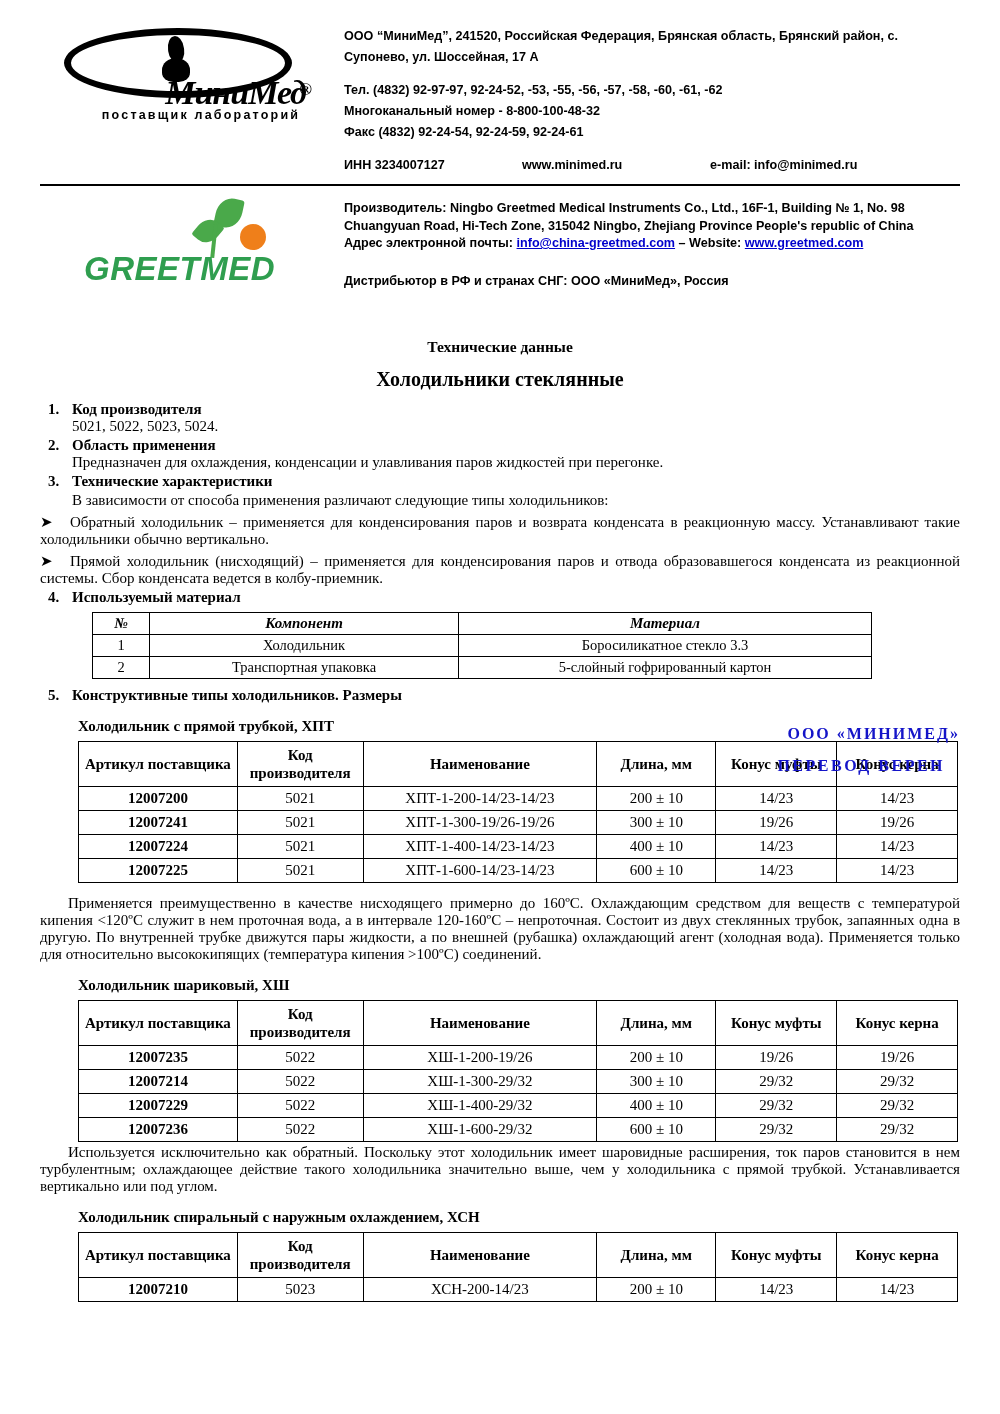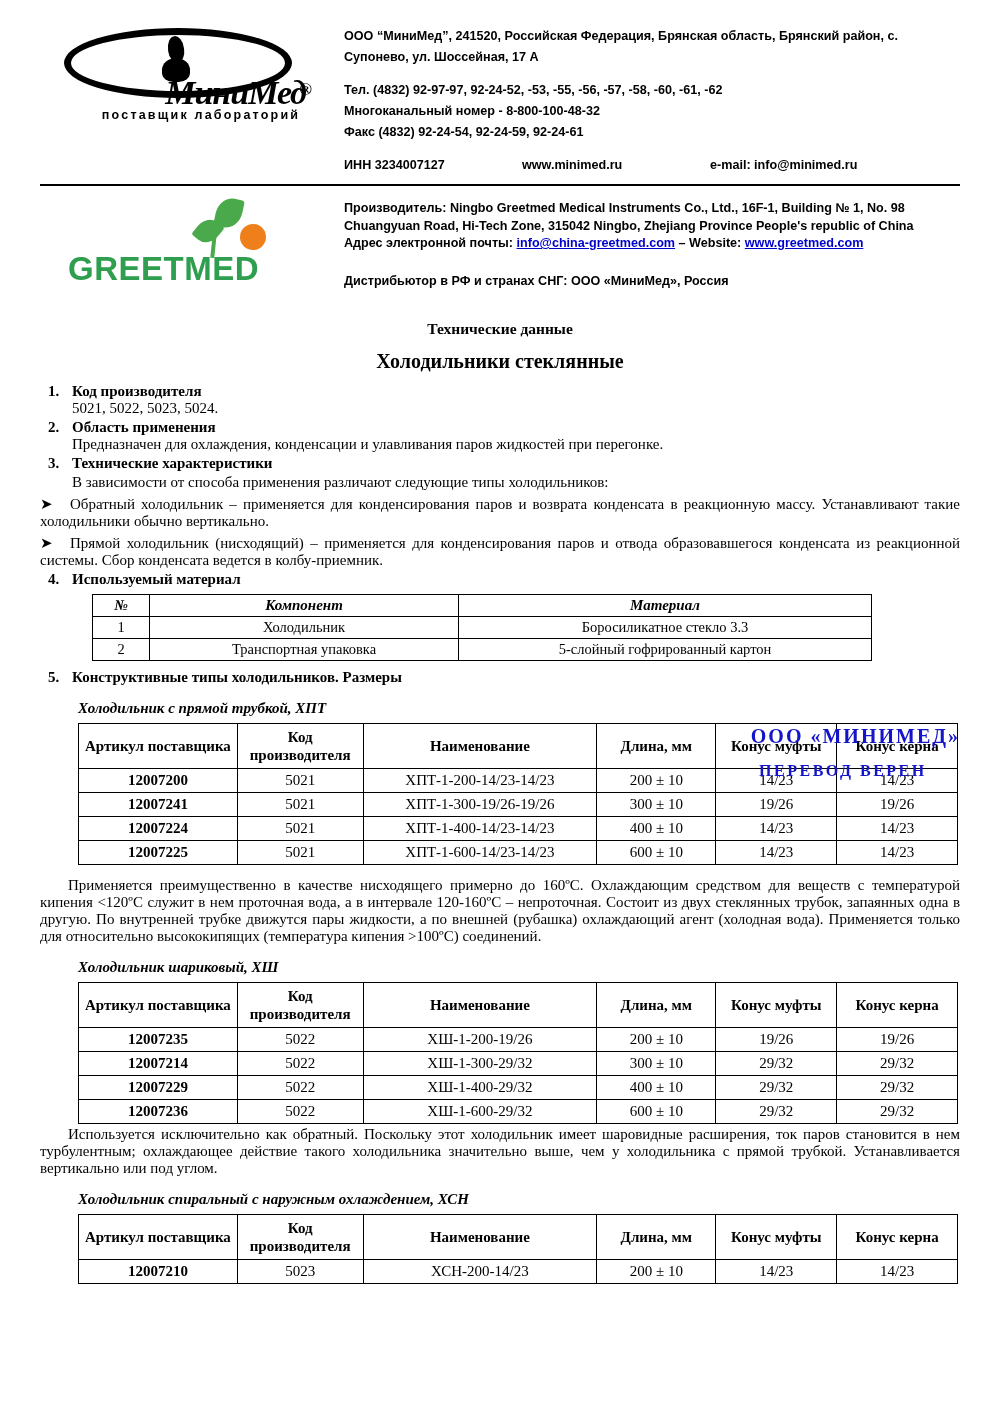--- a/index.html
+++ b/index.html
@@ -179,27 +179,28 @@
     position: absolute;
     left: 172px;
     top: 28px;
     width: 4px;
     height: 34px;
     background: #4aa94a;
     transform: rotate(6deg);
   }
   .gm-text {
     position: absolute;
-    left: 28px;
+    left: 44px;
     top: 54px;
     font-family: "Liberation Sans", sans-serif;
     font-size: 33px;
     font-weight: bold;
     color: #2f9e4f;
     letter-spacing: 0.5px;
+    font-style: italic;
   }
   .manu-text {
     flex: 1;
     font-family: "Liberation Sans", sans-serif;
     font-size: 12.6px;
     font-weight: bold;
     line-height: 17.5px;
     padding-left: 14px;
     padding-top: 4px;
   }
@@ -210,21 +211,21 @@
   .manu-text .dist { margin-top: 20px; }
 
   
   .content {
     padding: 14px 40px 0 40px;
   }
   .doc-sub {
     text-align: center;
     font-size: 15.5px;
     font-weight: bold;
-    margin-top: 10px;
+    margin-top: 28px;
   }
   .doc-title {
     text-align: center;
     font-size: 20px;
     font-weight: bold;
     margin-top: 12px;
     margin-bottom: 10px;
   }
 
   ol.sections {
@@ -308,36 +309,35 @@
   table.models .c-art { width: 132px; font-weight: bold; }
   table.models .c-code { width: 124px; }
   table.models .c-name { width: 250px; }
   table.models .c-len { width: 124px; }
   table.models .c-mufta { width: 124px; }
   table.models .c-kern { width: 124px; }
 
   .tbl-caption {
     font-size: 15px;
     font-weight: bold;
-    font-style: italic;
     margin-top: 14px;
     padding-left: 38px;
   }
 
   
   .stamp {
     position: absolute;
     right: 40px;
     top: 725px;
     text-align: center;
     color: #1414c8;
     font-family: "Liberation Serif", serif;
   }
   .stamp .line1 {
-    font-size: 20px;
+    font-size: 16px;
     font-weight: bold;
     letter-spacing: 2px;
     white-space: nowrap;
     margin-left: 25px;
   }
   .stamp .line2 {
     font-size: 16px;
     font-weight: bold;
     letter-spacing: 2.5px;
     margin-top: 14px;

